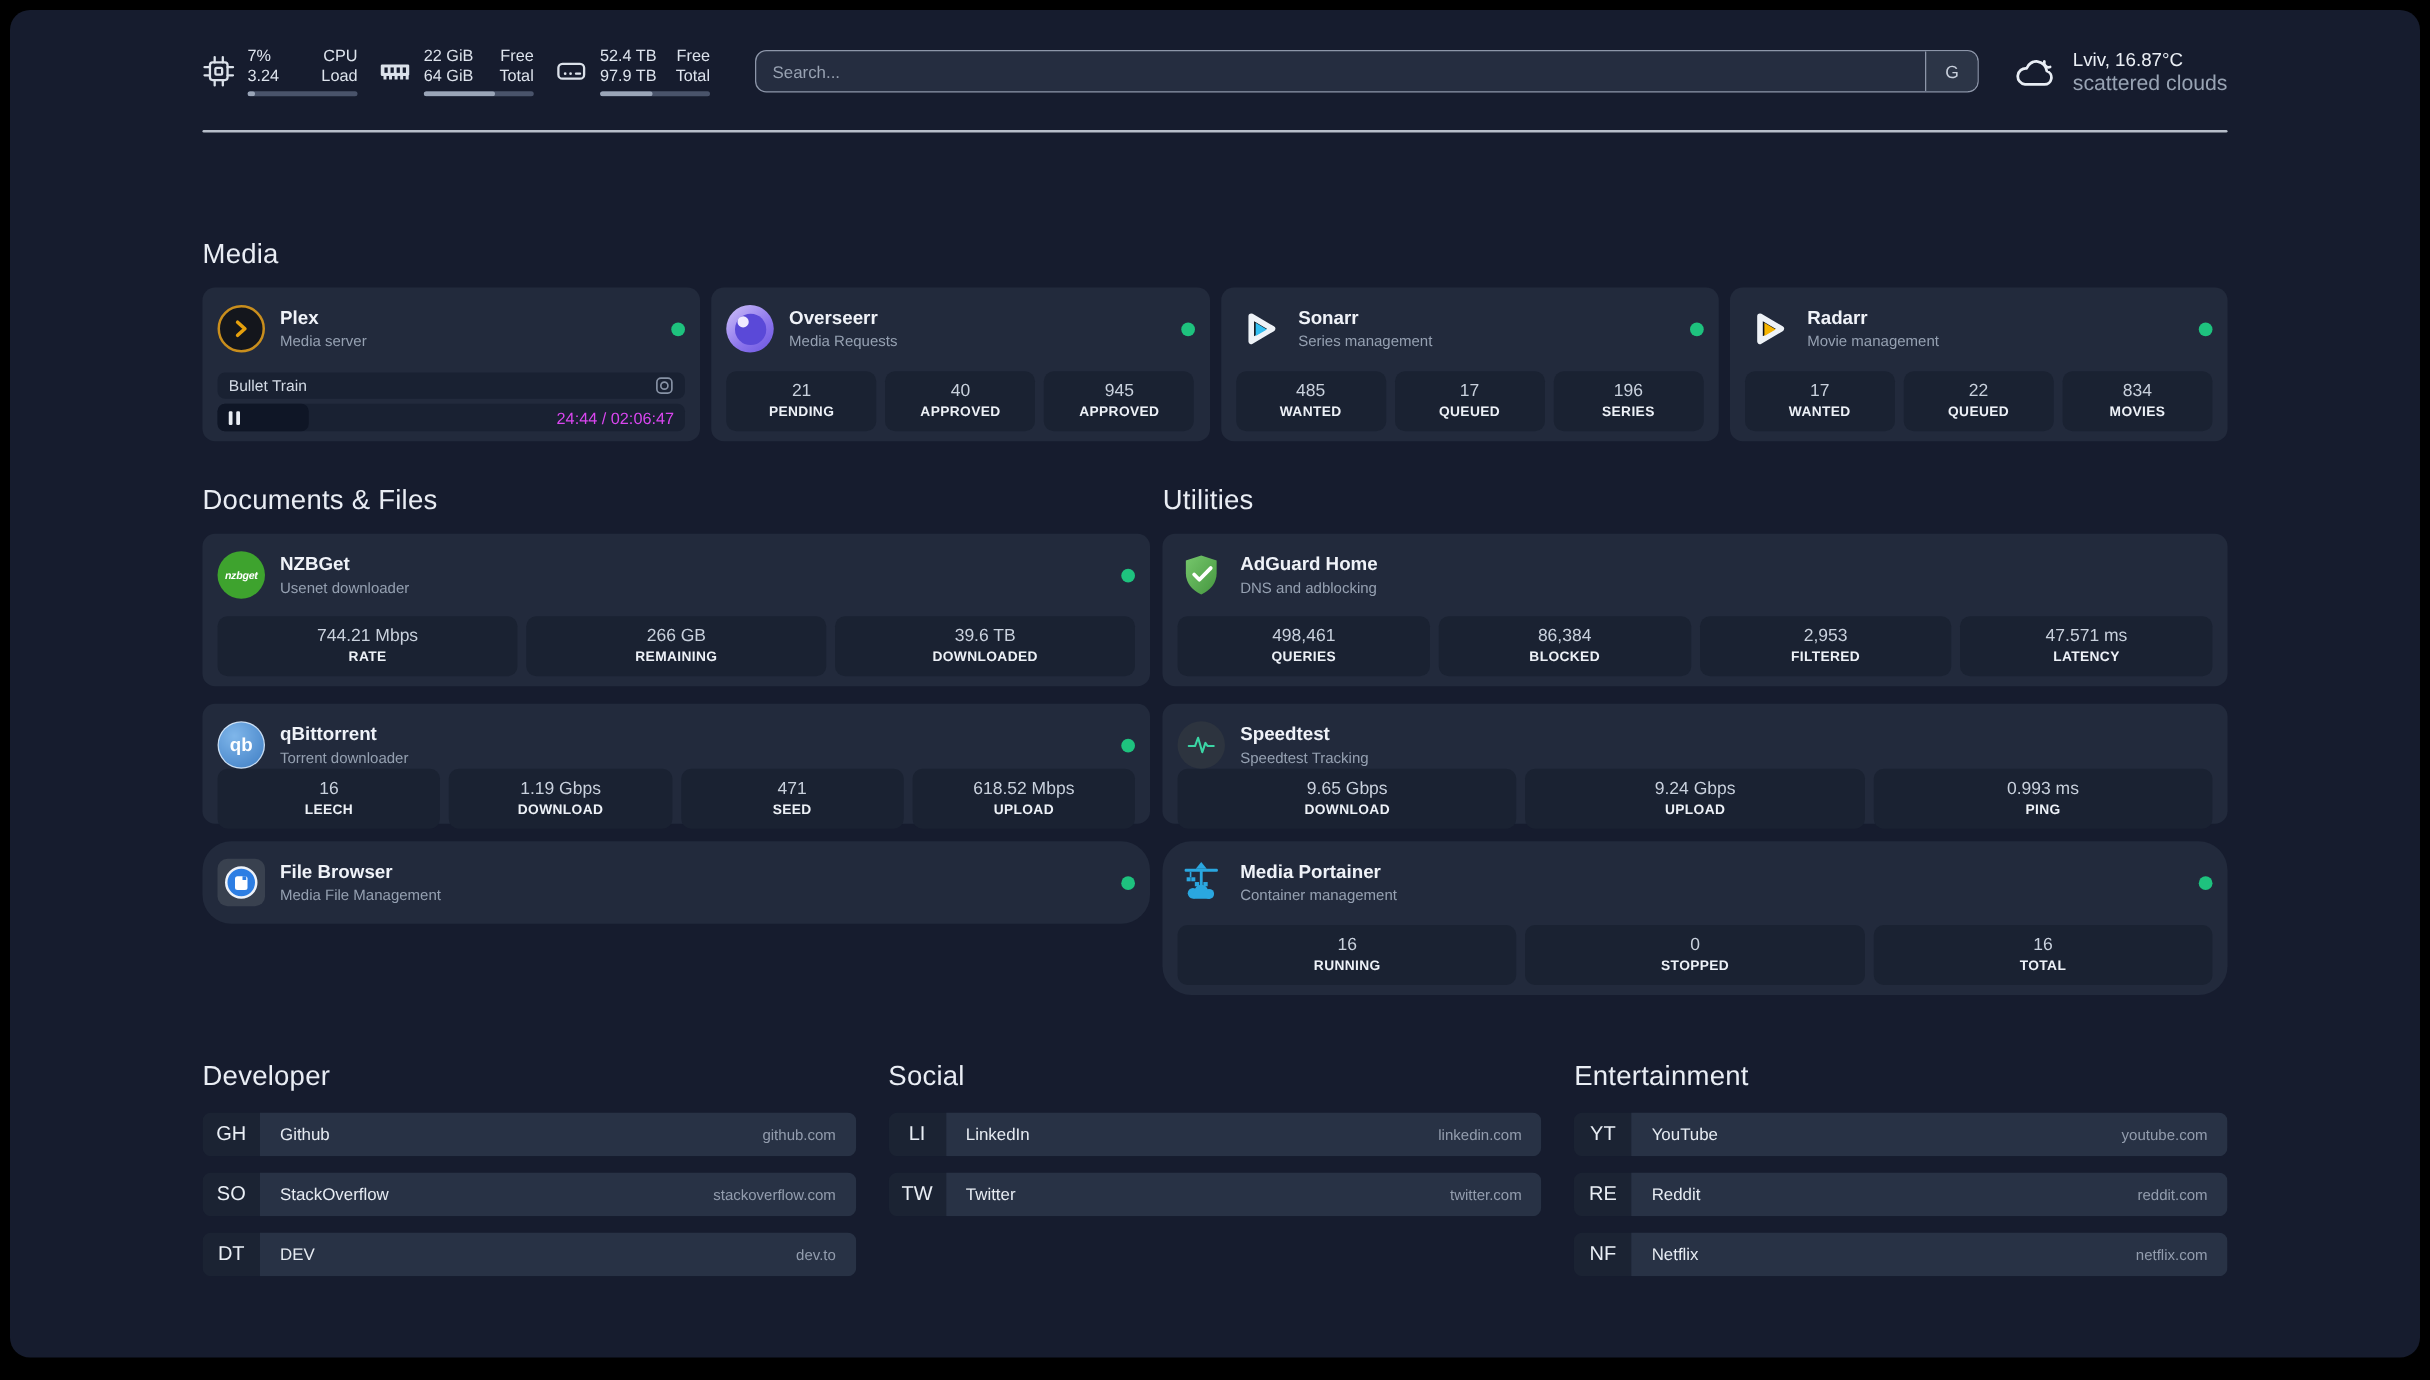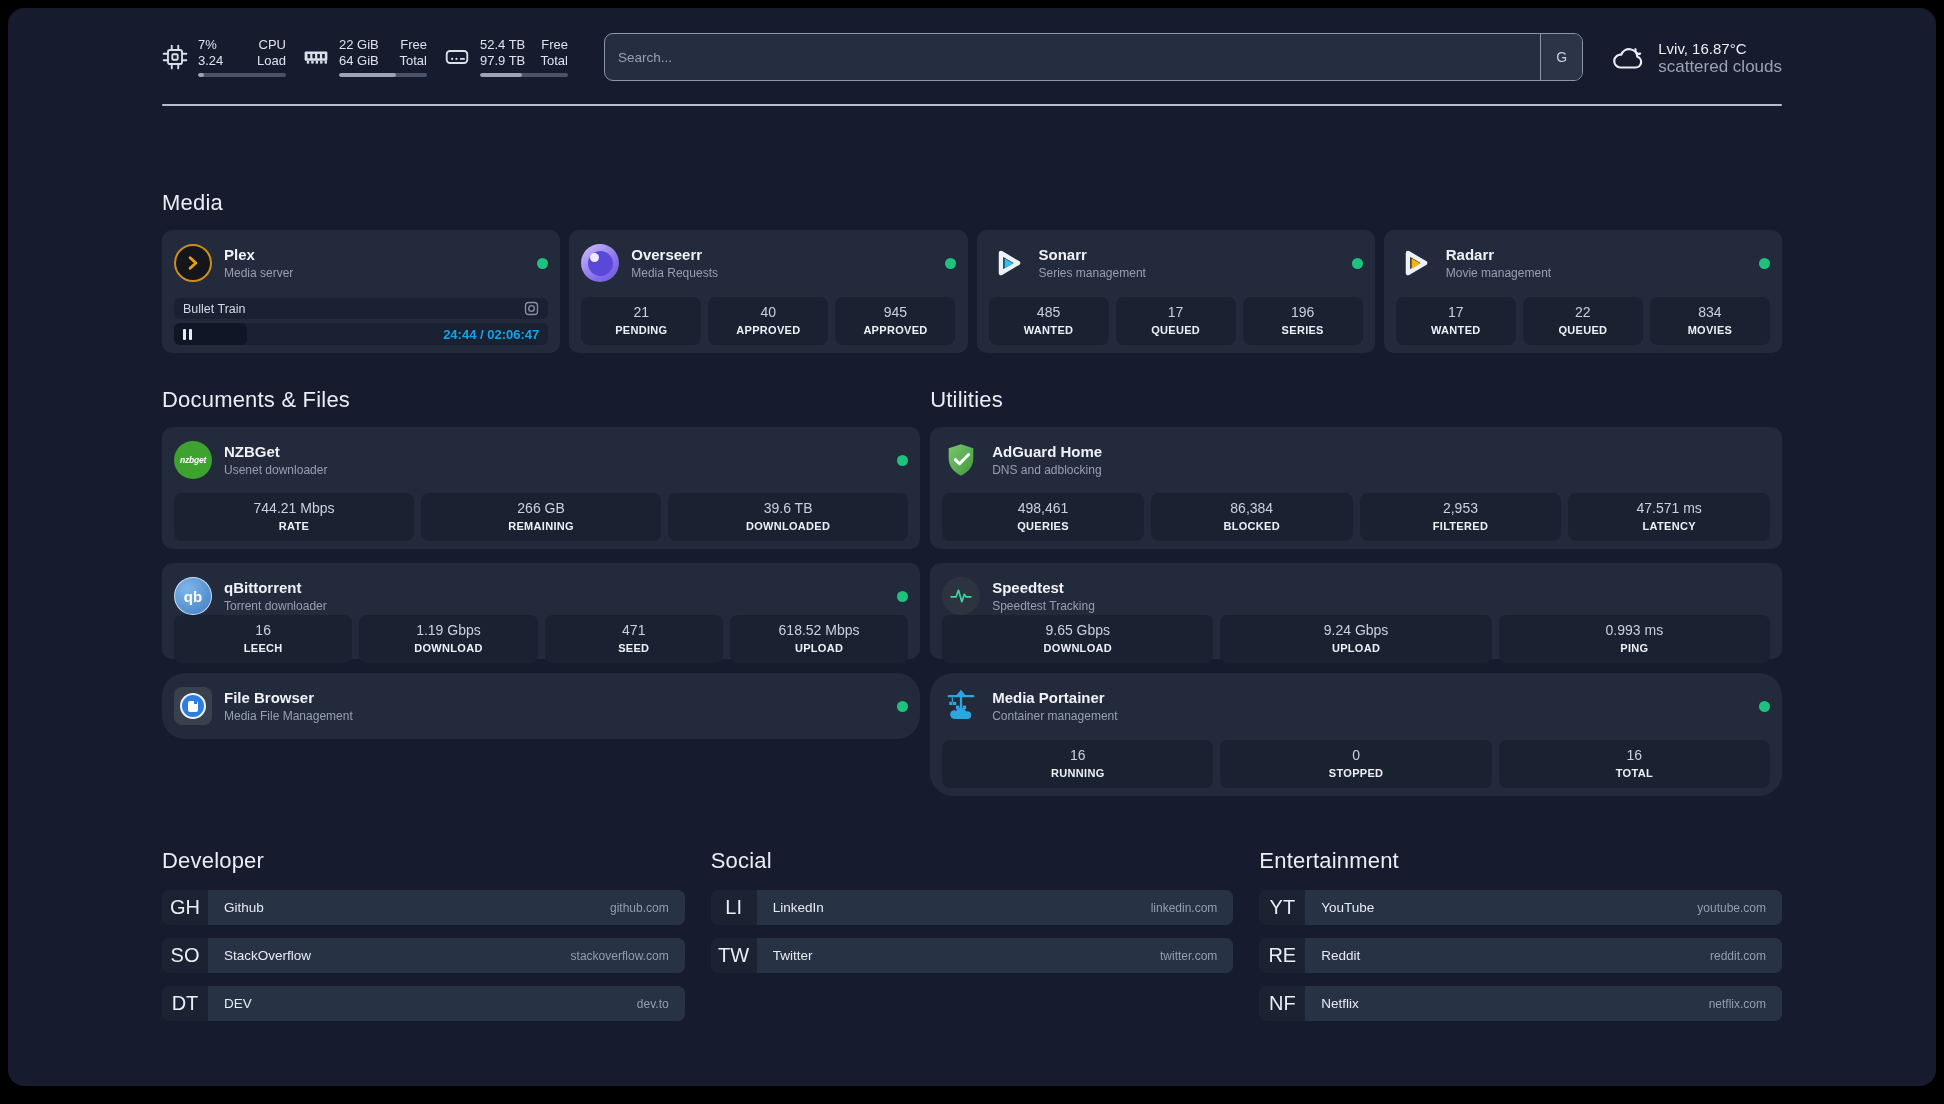--- a/index.html
+++ b/index.html
@@ -10,21 +10,21 @@
   
   .topbar { margin-top:26px; height:46px; display:flex; align-items:center; }
   .sys-widgets { display:flex; gap:17px; align-items:center; }
   .widget { display:flex; align-items:center; gap:10px; width:124px; }
   .w-icon { width:26px; height:26px; flex:0 0 auto; }
   .w-body { width:88px; }
   .w-row { display:flex; justify-content:space-between; font-size:13px; line-height:16px; color:#dde3ec; }
   .w-bar { margin-top:4px; height:4px; border-radius:2px; background:#49536a; overflow:hidden; }
   .w-fill { height:100%; background:#9aa5b8; border-radius:2px; }
 
-  .search { flex:1; margin-left:36px; margin-right:26px; height:48px; border:1.5px solid #8d96a9; border-radius:9px; background:#252d40; display:flex; align-items:stretch; overflow:hidden; }
+  .search { flex:1; margin-left:36px; margin-right:26px; height:34px; border:1.5px solid #8d96a9; border-radius:9px; background:#252d40; display:flex; align-items:stretch; overflow:hidden; }
   .search input { flex:1; background:transparent; border:none; outline:none; color:#dfe5ee; font-size:13.5px; padding:0 13px; font-family:"Liberation Sans", sans-serif; }
   .search input::placeholder { color:#98a2b2; }
   .g-btn { width:42px; background:#2c3547; border-left:1.5px solid #8d96a9; display:flex; align-items:center; justify-content:center; color:#c8cfdb; font-size:14px; }
 
   .weather { display:flex; align-items:center; gap:13px; }
   .weather-l1 { font-size:15px; color:#ebeff5; line-height:19px; }
   .weather-l2 { font-size:17px; color:#98a3b3; line-height:17px; }
 
   .divider { margin-top:24px; height:2px; background:#c9d0db; border-radius:1px; opacity:.9; }
 
@@ -61,33 +61,33 @@
   .fb-glyph::after { content:''; position:absolute; top:0; right:1px; width:3px; height:3px; background:#2d7ee3; }
   .tile-speedtest { border-radius:50%; background:#2d343f; }
 
   
   .np { margin-top:auto; display:flex; flex-direction:column; gap:4px; }
   .np-row1 { background:#192132; border-radius:6px; height:21px; display:flex; align-items:center; padding:0 9px; font-size:12.5px; color:#d3dae5; }
   .np-cam { margin-left:auto; }
   .np-row2 { background:#192132; border-radius:6px; height:22px; position:relative; display:flex; align-items:center; }
   .np-pill { position:absolute; left:0; top:0; bottom:0; background:#0f1626; border-radius:6px; display:flex; align-items:center; padding-left:9px; gap:3px; }
   .pause-bar { width:3px; height:11px; background:#e8edf4; border-radius:1px; }
-  .np-time { margin-left:auto; padding-right:9px; font-size:13px; font-weight:700; color:#0ea5e9; z-index:1; }
+  .np-time { margin-left:auto; padding-right:9px; font-size:13px; font-weight:400; color:#d946ef; z-index:1; }
 
   
   .two-col { margin-top:34px; display:grid; grid-template-columns:46.8% 1fr; gap:10px; align-items:start; }
   .col .section-title { margin-bottom:14px; }
   .col .card { margin-bottom:14px; }
   .col .card:last-child { margin-bottom:0;border-radius:23px; }
 
   
   .bookmarks { margin-top:52px; display:grid; grid-template-columns:repeat(3,1fr); gap:26px; align-items:start; }
   .bm-group .section-title { margin-bottom:16px; }
   .bm-row { height:35px; margin-bottom:13px; display:flex; border-radius:7px; overflow:hidden; }
-  .bm-abbr { width:46px; background:#1b2333; display:flex; align-items:center; justify-content:center; font-size:20px; color:#e9eef5; flex:0 0 auto; }
+  .bm-abbr { width:46px; background:#1b2333; display:flex; align-items:center; justify-content:center; font-size:16px; color:#e9eef5; flex:0 0 auto; }
   .bm-main { flex:1; background:#283245; display:flex; align-items:center; padding:0 16px; }
   .bm-name { font-size:13.5px; color:#e6ebf2; }
   .bm-domain { margin-left:auto; font-size:12px; color:#939dae; }
 
   svg { display:block; }
 </style>
 </head>
 <body>
 
 <div class="panel">

